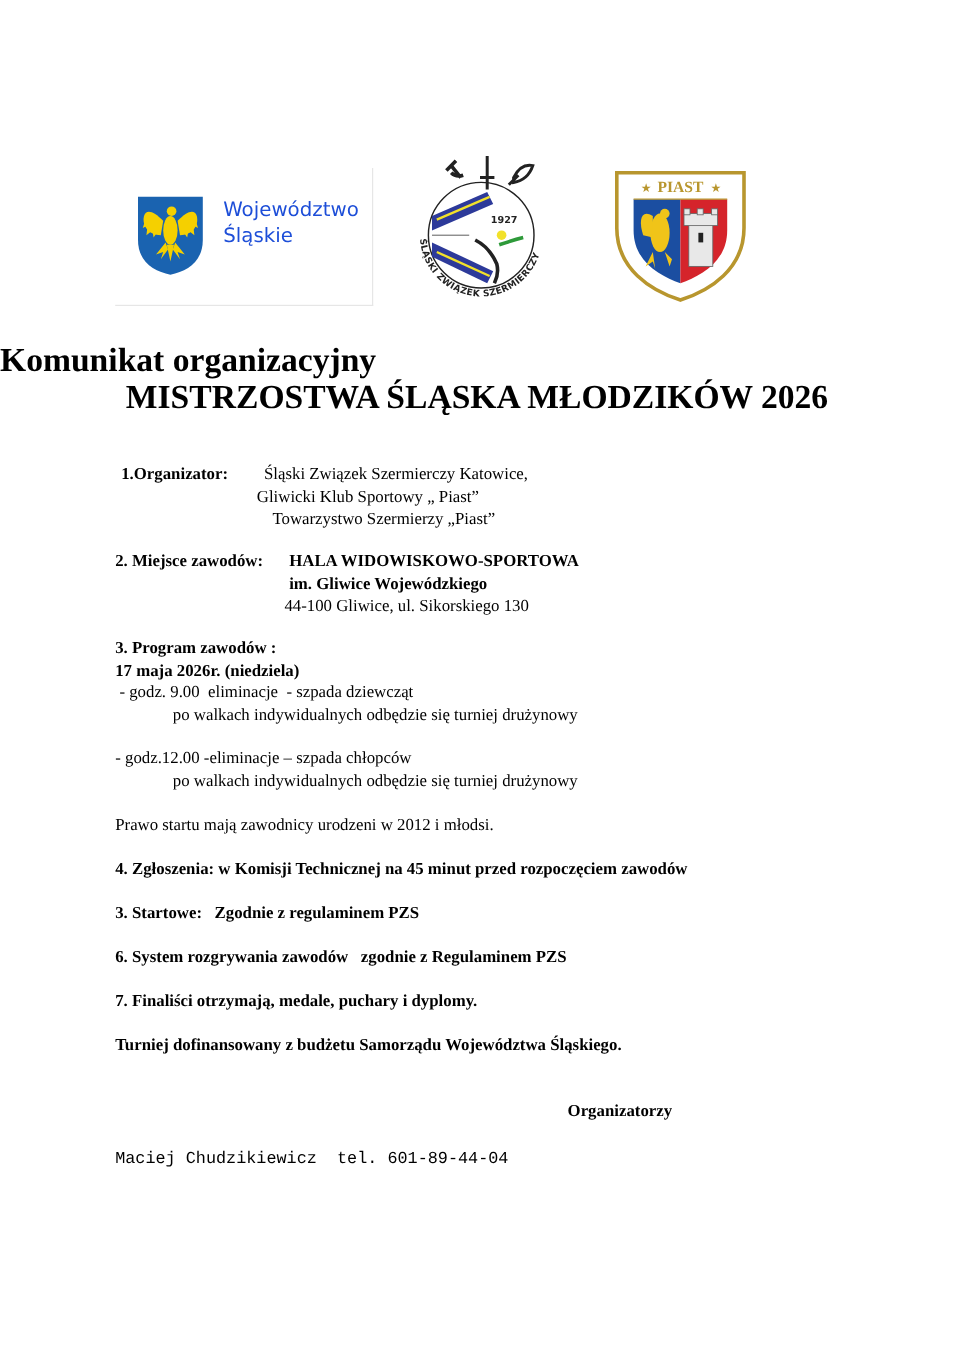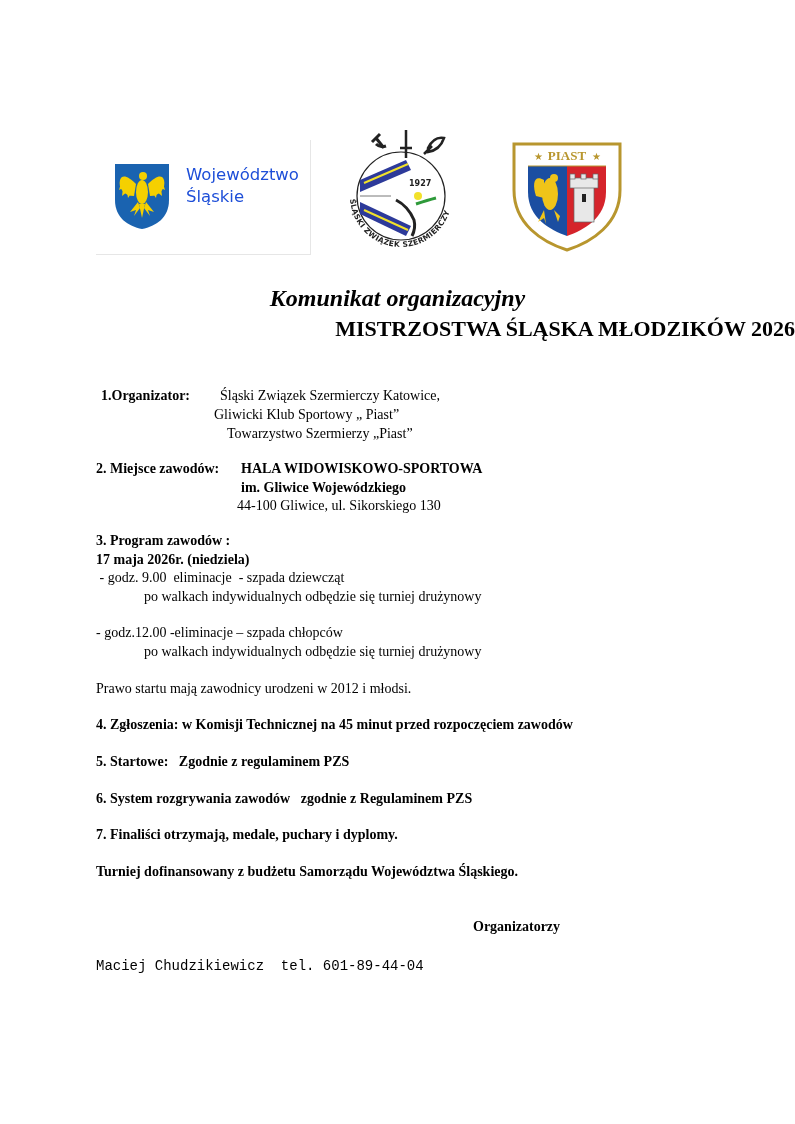--- a/index.html
+++ b/index.html
@@ -8,22 +8,22 @@
       font-family: "Liberation Serif", "DejaVu Serif", serif; color: #000;
     }
     .abs { position: absolute; white-space: pre; }
     .reg { font-size: 14px; }
     .bold { font-weight: bold; }
     .logo-box { position: absolute; }
     #logo-woj { left: 96px; top: 140px; width: 214px; height: 114px; border-right: 1px solid #e6e6e6; border-bottom: 1px solid #e6e6e6; }
     #logo-woj .woj-text { position: absolute; left: 90px; top: 24px; font-family: "DejaVu Sans", sans-serif; font-size: 16.5px; line-height: 22px; color: #1d4ed8; white-space: pre; }
     #logo-ssz { left: 336px; top: 124px; width: 130px; height: 130px; }
     #logo-piast { left: 508px; top: 136px; width: 118px; height: 116px; }
-    .title1 { left: 0; width: 795px; text-align: center; top: 285px; font-size: 24px; font-weight: bold; font-style: italic; }
-    .title2 { left: 0; width: 795px; text-align: right; top: 316px; font-size: 22px; font-weight: bold; }
+    .title1 { left: 0; width: 795px; text-align: left; top: 285px; font-size: 28px; font-weight: bold; }
+    .title2 { left: 0; width: 795px; text-align: center; top: 316px; font-size: 28px; font-weight: bold; }
   </style>
 </head>
 <body>
 
 <div class="logo-box" id="logo-woj">
   <svg width="60" height="68" viewBox="0 0 60 68" style="position:absolute;left:16px;top:22px;">
     <path d="M3 2 H57 V38 C57 56 44 64 30 67 C16 64 3 56 3 38 Z" fill="#1a63b0"></path>
     <g fill="#f5d000">
       <ellipse cx="30" cy="30" rx="6" ry="12"></ellipse>
       <circle cx="31" cy="14" r="4"></circle>
@@ -105,19 +105,19 @@
 
 <div class="abs reg bold" style="left:96px;top:533px;">3. Program zawodów :</div>
 <div class="abs reg bold" style="left:96px;top:552px;">17 maja 2026r. (niedziela)</div>
 <div class="abs reg" style="left:96px;top:570px;"> - godz. 9.00  eliminacje  - szpada dziewcząt</div>
 <div class="abs reg" style="left:144px;top:589px;">po walkach indywidualnych odbędzie się turniej drużynowy</div>
 <div class="abs reg" style="left:96px;top:625px;">- godz.12.00 -eliminacje – szpada chłopców</div>
 <div class="abs reg" style="left:144px;top:644px;">po walkach indywidualnych odbędzie się turniej drużynowy</div>
 
 <div class="abs reg" style="left:96px;top:681px;">Prawo startu mają zawodnicy urodzeni w 2012 i młodsi.</div>
 <div class="abs reg bold" style="left:96px;top:717px;">4. Zgłoszenia: w Komisji Technicznej na 45 minut przed rozpoczęciem zawodów</div>
-<div class="abs reg bold" style="left:96px;top:754px;">5. Startowe:   Zgodnie z regulaminem PZS</div>
+<div class="abs reg bold" style="left:96px;top:754px;">3. Startowe:   Zgodnie z regulaminem PZS</div>
 <div class="abs reg bold" style="left:96px;top:791px;">6. System rozgrywania zawodów   zgodnie z Regulaminem PZS</div>
 <div class="abs reg bold" style="left:96px;top:827px;">7. Finaliści otrzymają, medale, puchary i dyplomy.</div>
 <div class="abs reg bold" style="left:96px;top:864px;">Turniej dofinansowany z budżetu Samorządu Województwa Śląskiego.</div>
 
 <div class="abs reg bold" style="left:473px;top:919px;">Organizatorzy</div>
 <div class="abs reg" style="left:96px;top:958px;font-family:Liberation Mono, monospace;">Maciej Chudzikiewicz  tel. 601-89-44-04</div>
 
 </body></html>

